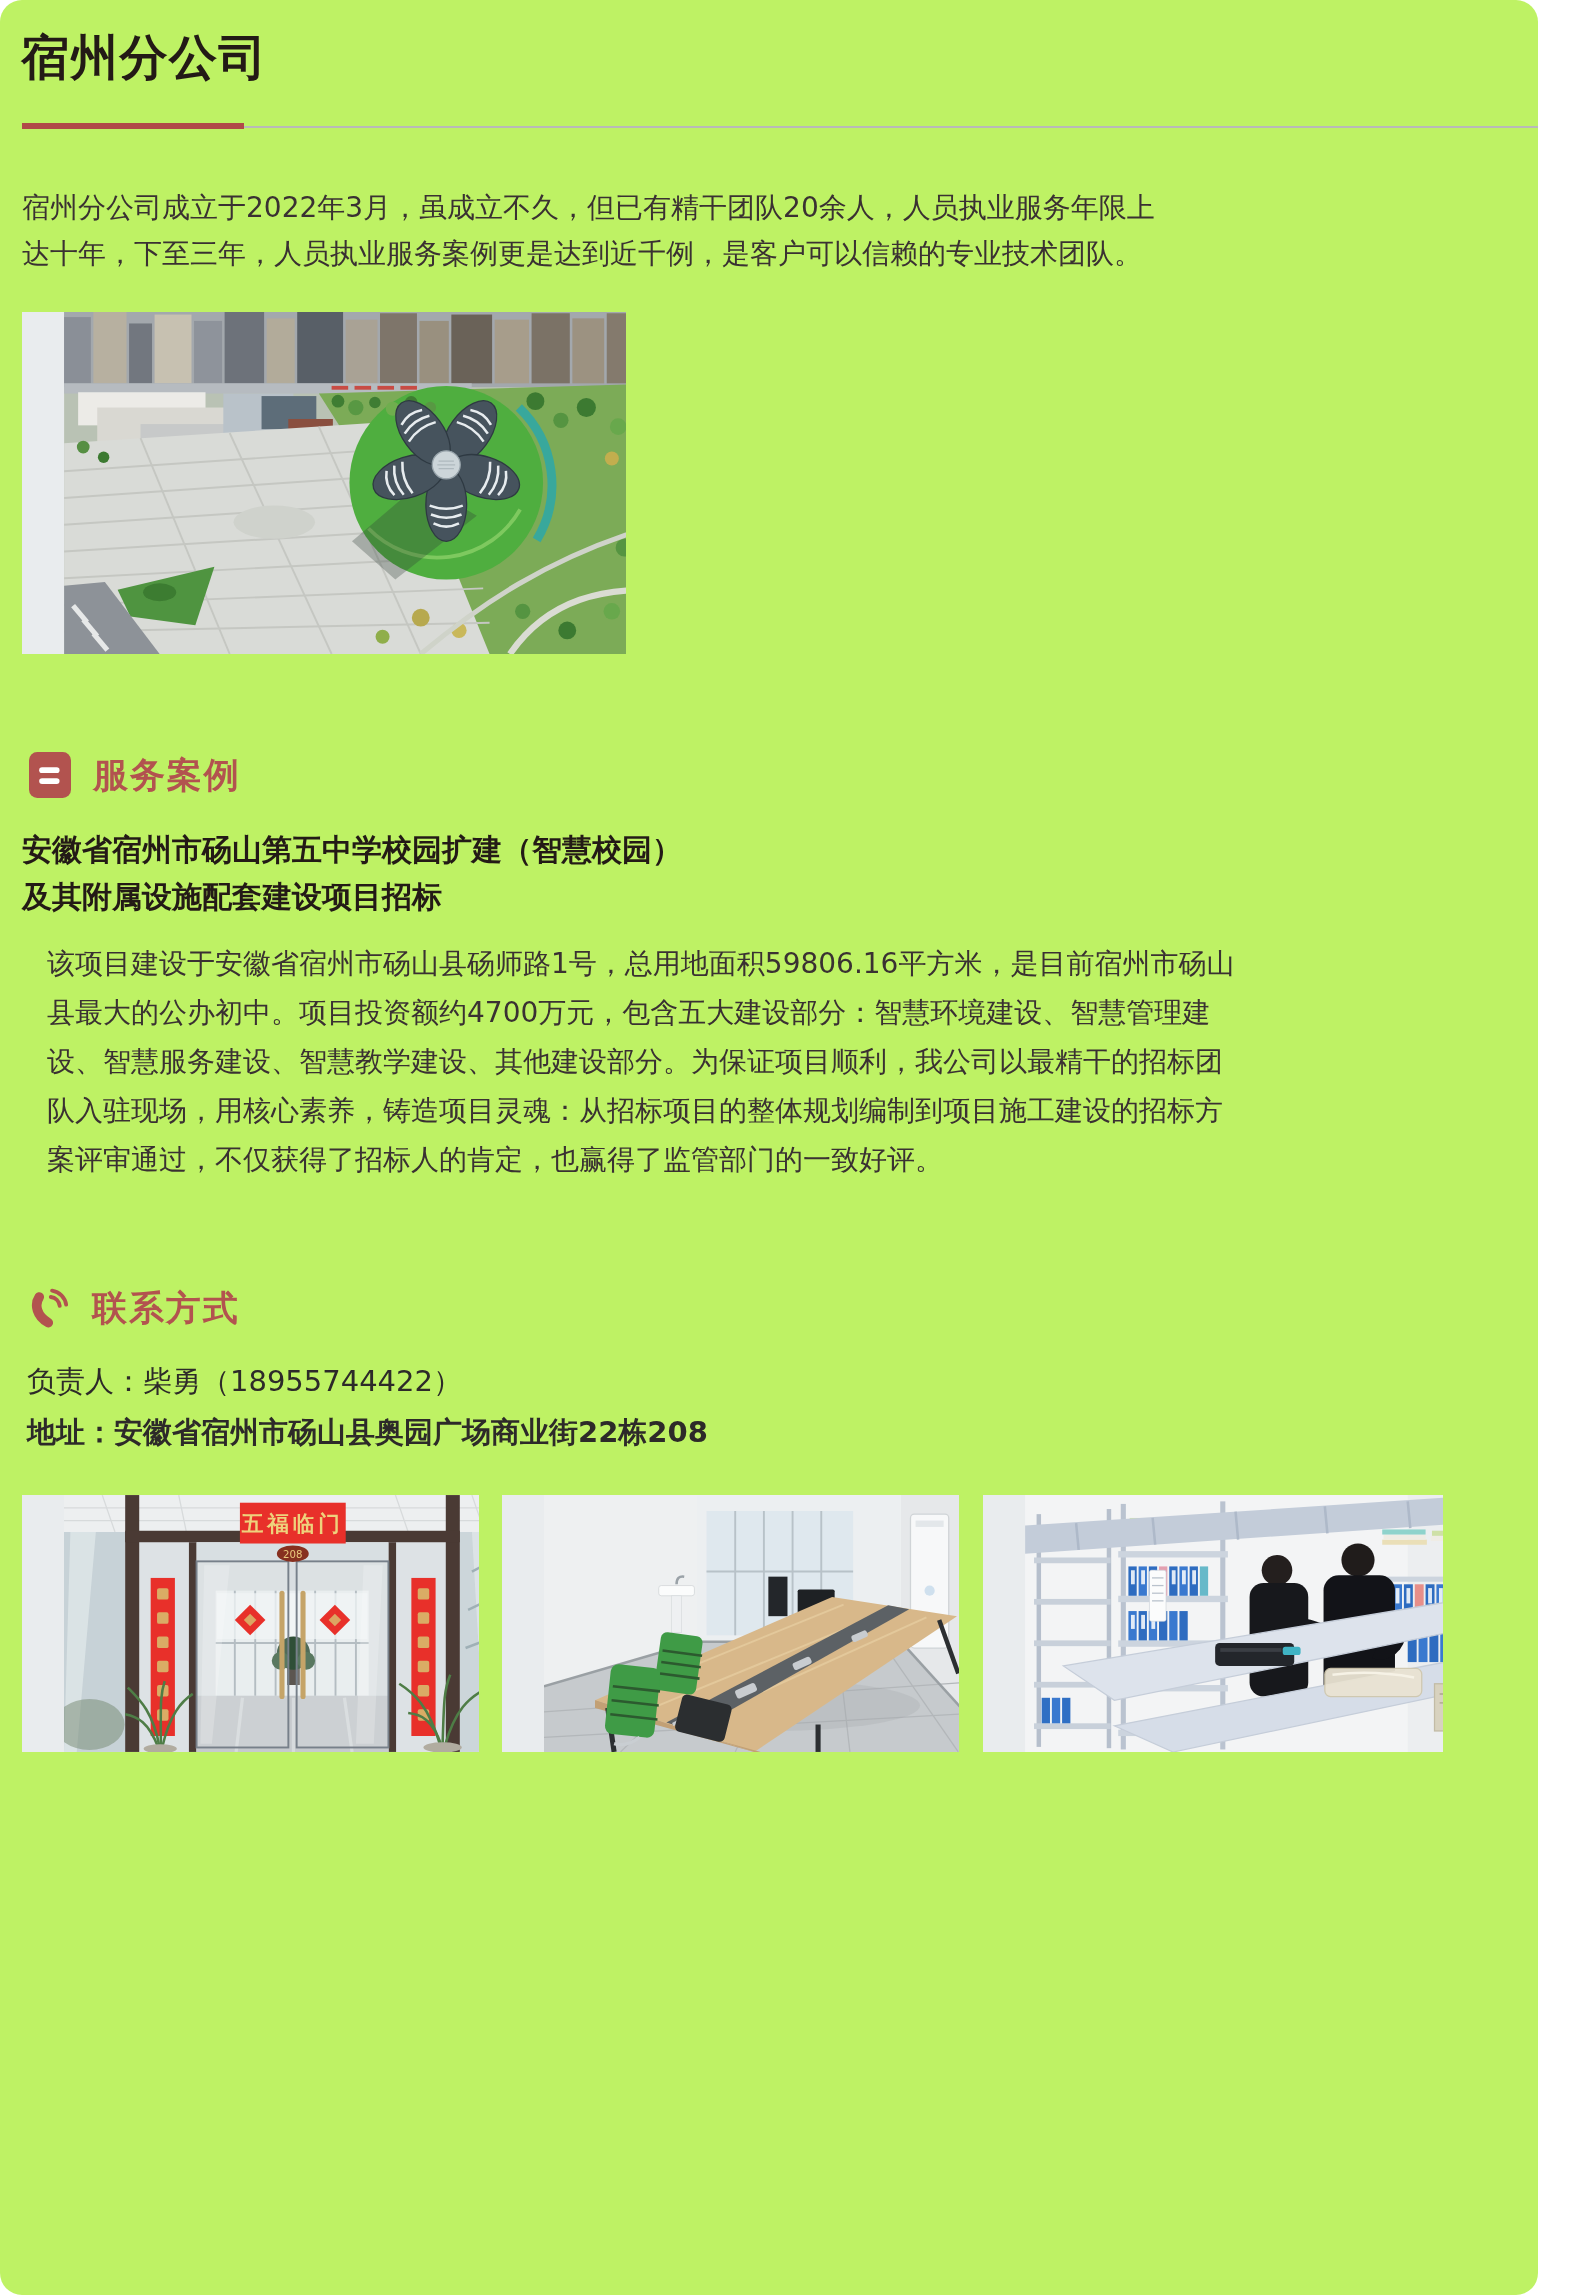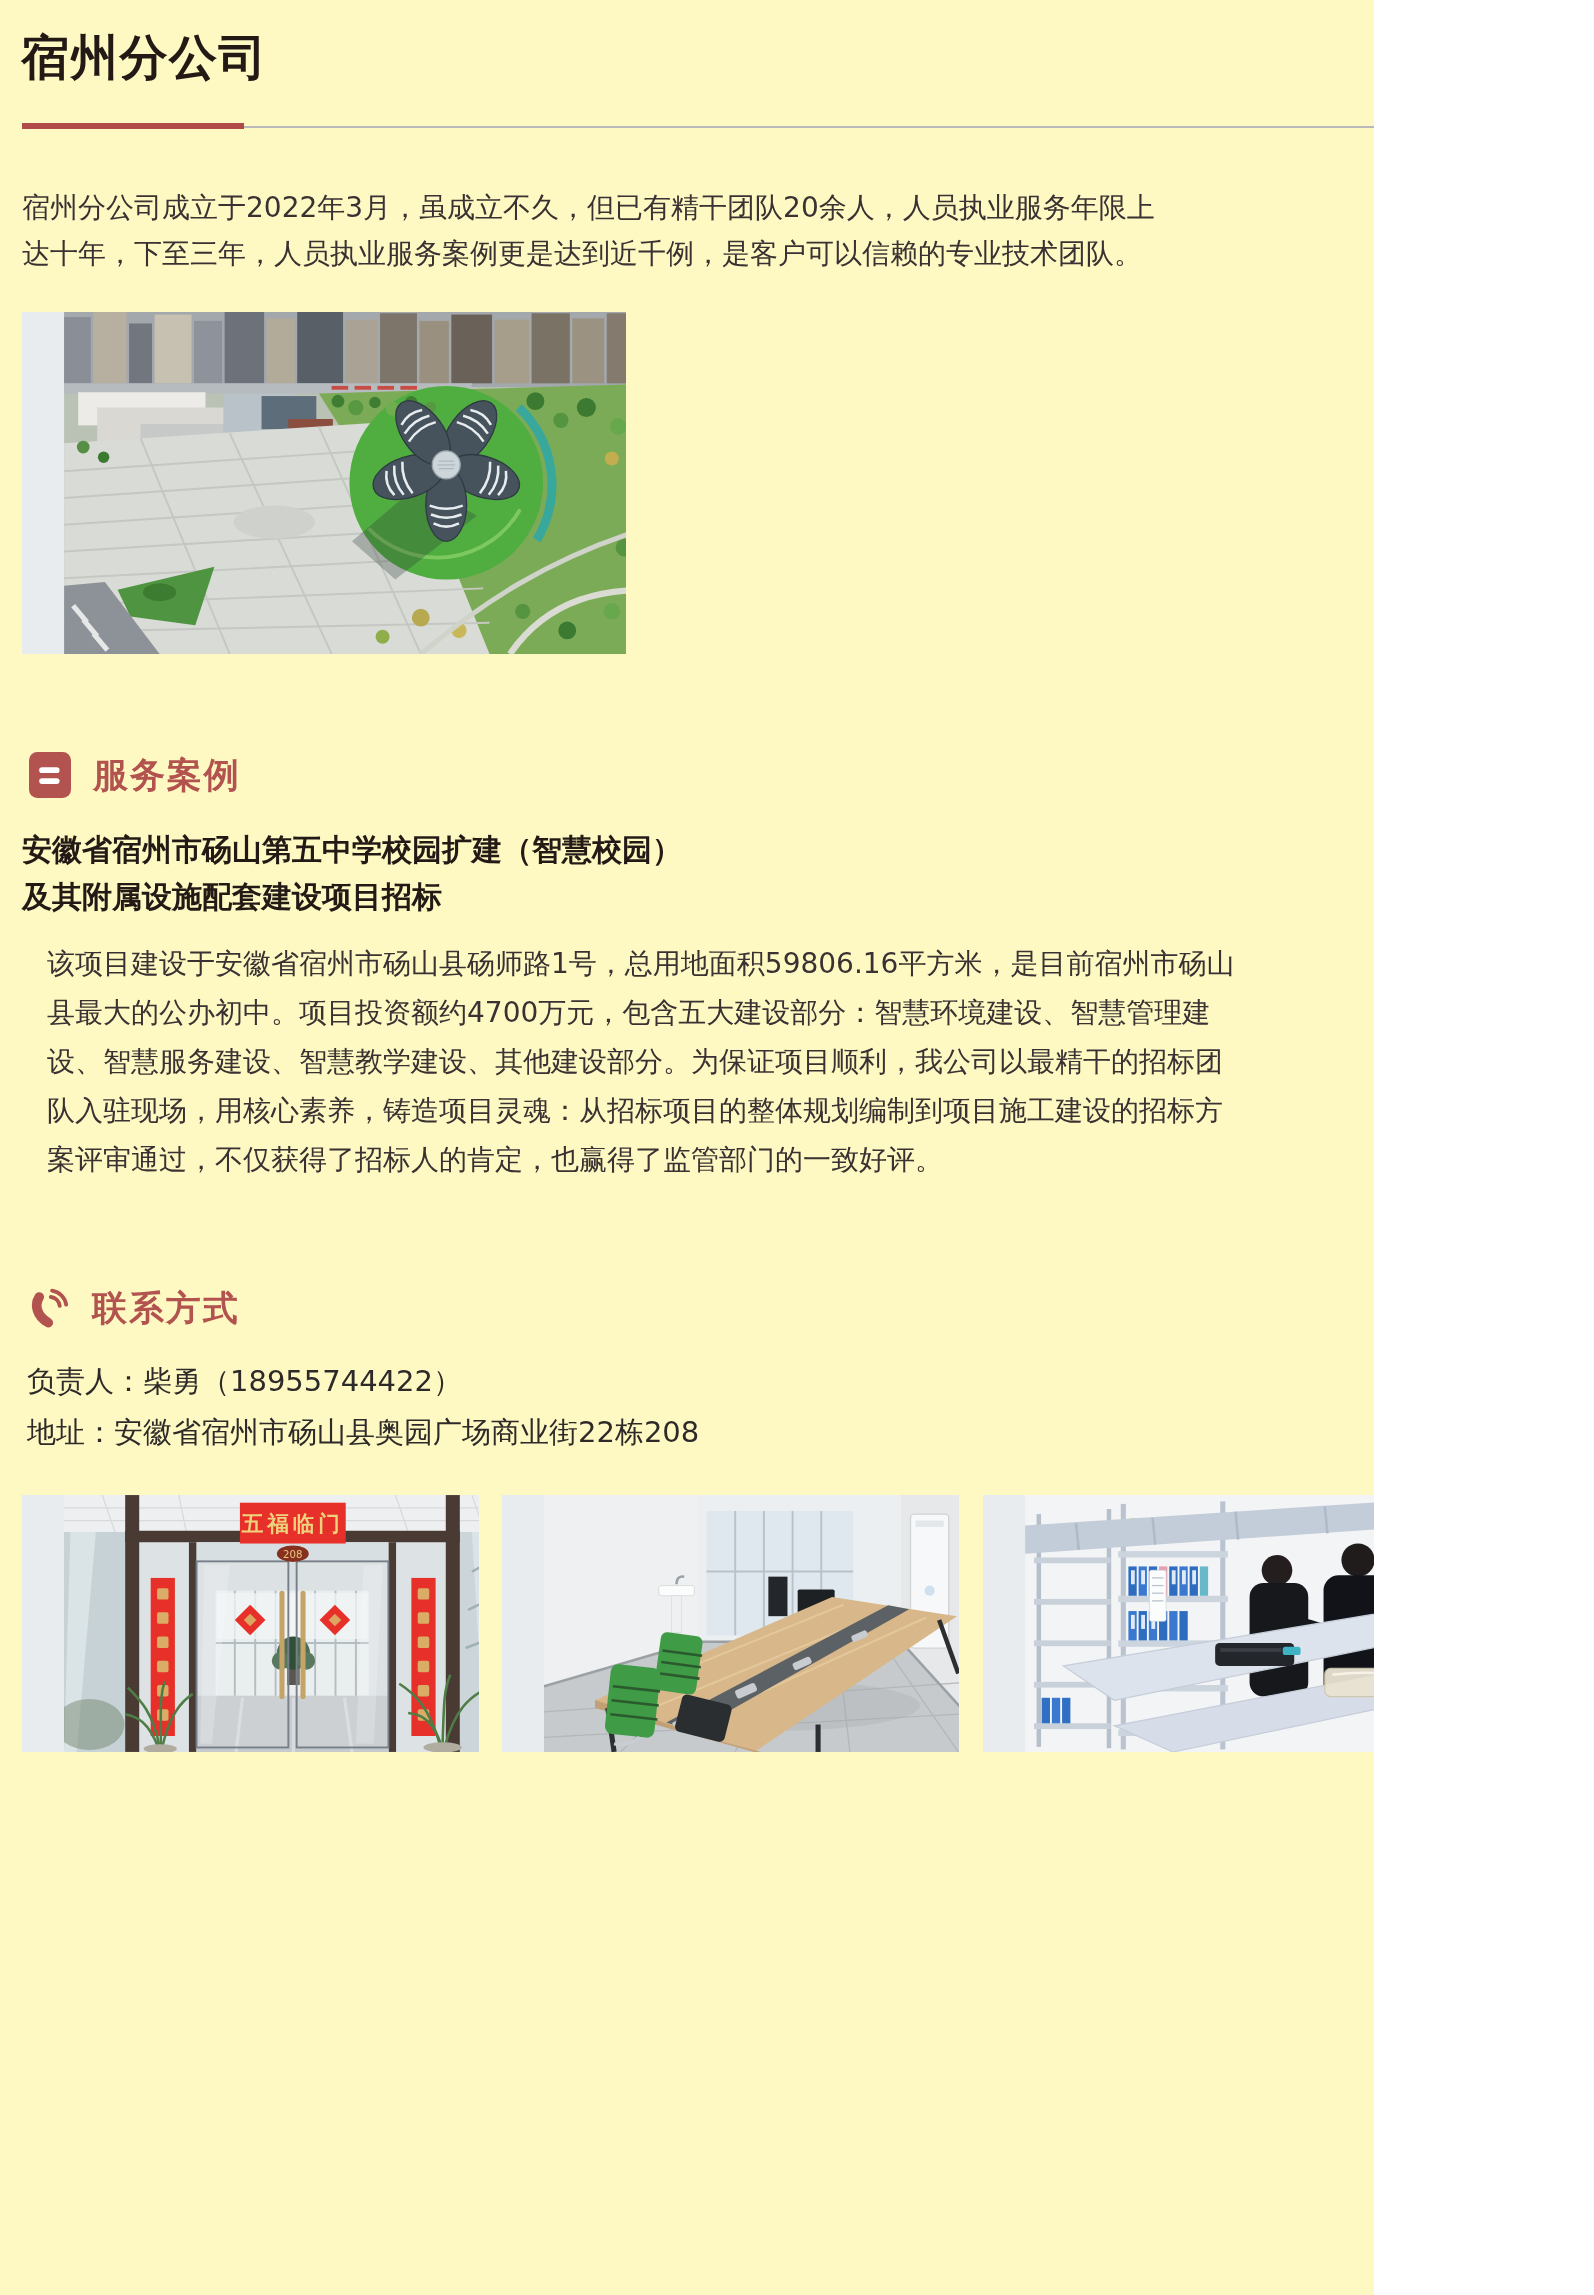--- a/index.html
+++ b/index.html
@@ -1,19 +1,19 @@
 <!DOCTYPE html>
 <html style="font-size:10.2px"><head>
 <meta charset="utf-8">
 <style>
   * { margin:0; padding:0; box-sizing:border-box; }
   html,body { background:#ffffff; }
   .page {
-    position:relative; width:1374px; height:2295px; background:#fef9c3;
-    font-family:"DejaVu Sans", sans-serif; overflow:hidden;
+    position:relative; width:1538px; height:2295px; background:#bef264;
+    font-family:"DejaVu Sans", sans-serif; overflow:hidden;border-radius:22px;
   }
   .prewrap { white-space:pre-line; }
   .page-title {
     position:absolute; left:21px; top:33px;
     font-size:48px; font-weight:700; line-height:1; letter-spacing:1.3px;
     color:#231a16;
   }
   .divider { position:absolute; left:22px; top:123px; width:1542px; height:5.7px; }
   .divider-gray { position:absolute; left:0; top:2.6px; width:100%; height:2.6px; background:#b9b9b9; }
   .divider-red  { position:absolute; left:0; top:0;   width:222px; height:5.7px; background:#b04a48; }
@@ -34,21 +34,21 @@
   .project-title {
     position:absolute; left:22px; top:826px; width:1403px;
     font-size:30px; font-weight:700; line-height:47px; color:#231a16;
   }
   .body-text {
     position:absolute; left:22px; top:939px; width:1416px;
     font-size:28px; line-height:49px; color:#3a3132;margin-left:25px;
   }
   .contact-line { position:absolute; left:27px; font-size:29px; line-height:37px; color:#2d2a29; }
   .contact-manager { top:1363px; }
-  .contact-address { top:1414px; }
+  .contact-address { top:1414px;font-weight:bold; }
   .entrance { left:22px;   top:1495px; width:457px; height:257px; }
   .meeting  { left:502px;  top:1495px; width:457px; height:257px; }
   .archive  { left:983px; top:1495px; width:460px; height:257px; }
   svg text { font-family:"DejaVu Sans", sans-serif; }
 </style>
 </head>
 <body>
 
 <div class="page">
 

